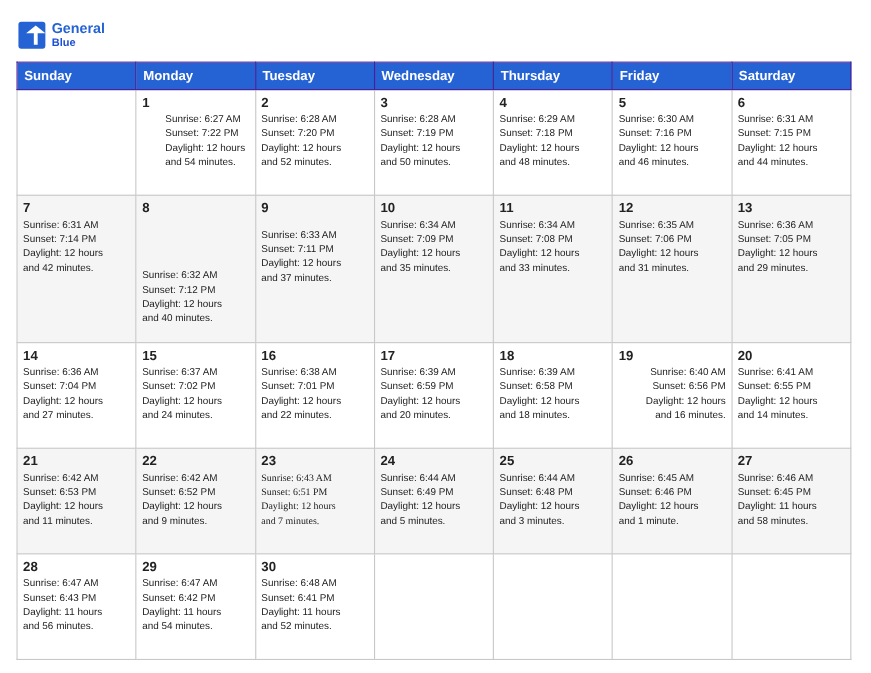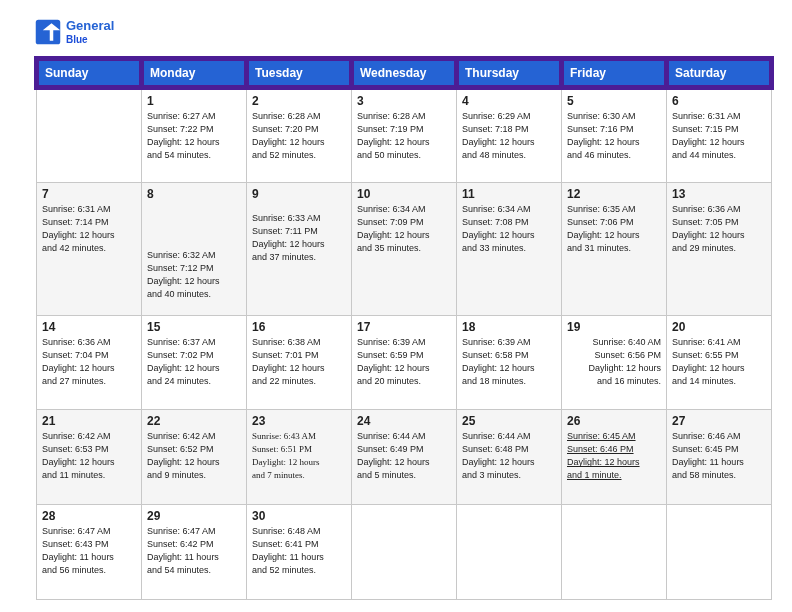--- a/index.html
+++ b/index.html
@@ -6,21 +6,21 @@
     body {
       width: 792px;
       height: 612px;
       background: #fff;
       font-family: Arial, sans-serif;
       overflow: hidden;
     }
     .page {
       width: 792px;
       height: 612px;
-      padding: 18px 18px 12px 34px;
+      padding: 18px 18px 12px 15px;
       display: flex;
       flex-direction: column;
     }
     .header {
       display: flex;
       justify-content: space-between;
       align-items: flex-start;
       margin-bottom: 10px;
     }
     .logo {
@@ -50,21 +50,21 @@
       border-collapse: collapse;
       flex: 1;
     }
     .calendar th {
       background: #2563d4;
       color: #fff;
       font-size: 12px;
       font-weight: bold;
       padding: 5px 6px;
       text-align: left;
-      border: 5px solid #4c1d95;
+      border: 1px solid #4c1d95;
     }
     .calendar td {
       border: 1px solid #c8c8c8;
       vertical-align: top;
       padding: 4px 5px;
       font-size: 9.5px;
       color: #222;
       width: calc(100% / 7);
       height: 88px;
     }
@@ -120,21 +120,21 @@
           <th>Thursday</th>
           <th>Friday</th>
           <th>Saturday</th>
         </tr>
     </thead>
     <tbody id="calendar-body">
     <tr>
           <td class="empty-cell"></td>
           <td>
             <span class="day-num">1</span>
-            <div class="day-info" style="white-space: pre-line;">Sunrise: 6:27 AM
+            <div class="day-info" style="white-space: pre-line; margin-left: 21px;">Sunrise: 6:27 AM
 Sunset: 7:22 PM
 Daylight: 12 hours
 and 54 minutes.</div>
           </td>
           <td>
             <span class="day-num">2</span>
             <div class="day-info" style="white-space: pre-line;">Sunrise: 6:28 AM
 Sunset: 7:20 PM
 Daylight: 12 hours
 and 52 minutes.</div>
@@ -301,21 +301,21 @@
           </td>
           <td>
             <span class="day-num">25</span>
             <div class="day-info" style="white-space: pre-line;">Sunrise: 6:44 AM
 Sunset: 6:48 PM
 Daylight: 12 hours
 and 3 minutes.</div>
           </td>
           <td>
             <span class="day-num">26</span>
-            <div class="day-info" style="white-space: pre-line; text-decoration: underline;">Sunrise: 6:45 AM
+            <div class="day-info" style="white-space: pre-line;">Sunrise: 6:45 AM
 Sunset: 6:46 PM
 Daylight: 12 hours
 and 1 minute.</div>
           </td>
           <td>
             <span class="day-num">27</span>
             <div class="day-info" style="white-space: pre-line;">Sunrise: 6:46 AM
 Sunset: 6:45 PM
 Daylight: 11 hours
 and 58 minutes.</div>

